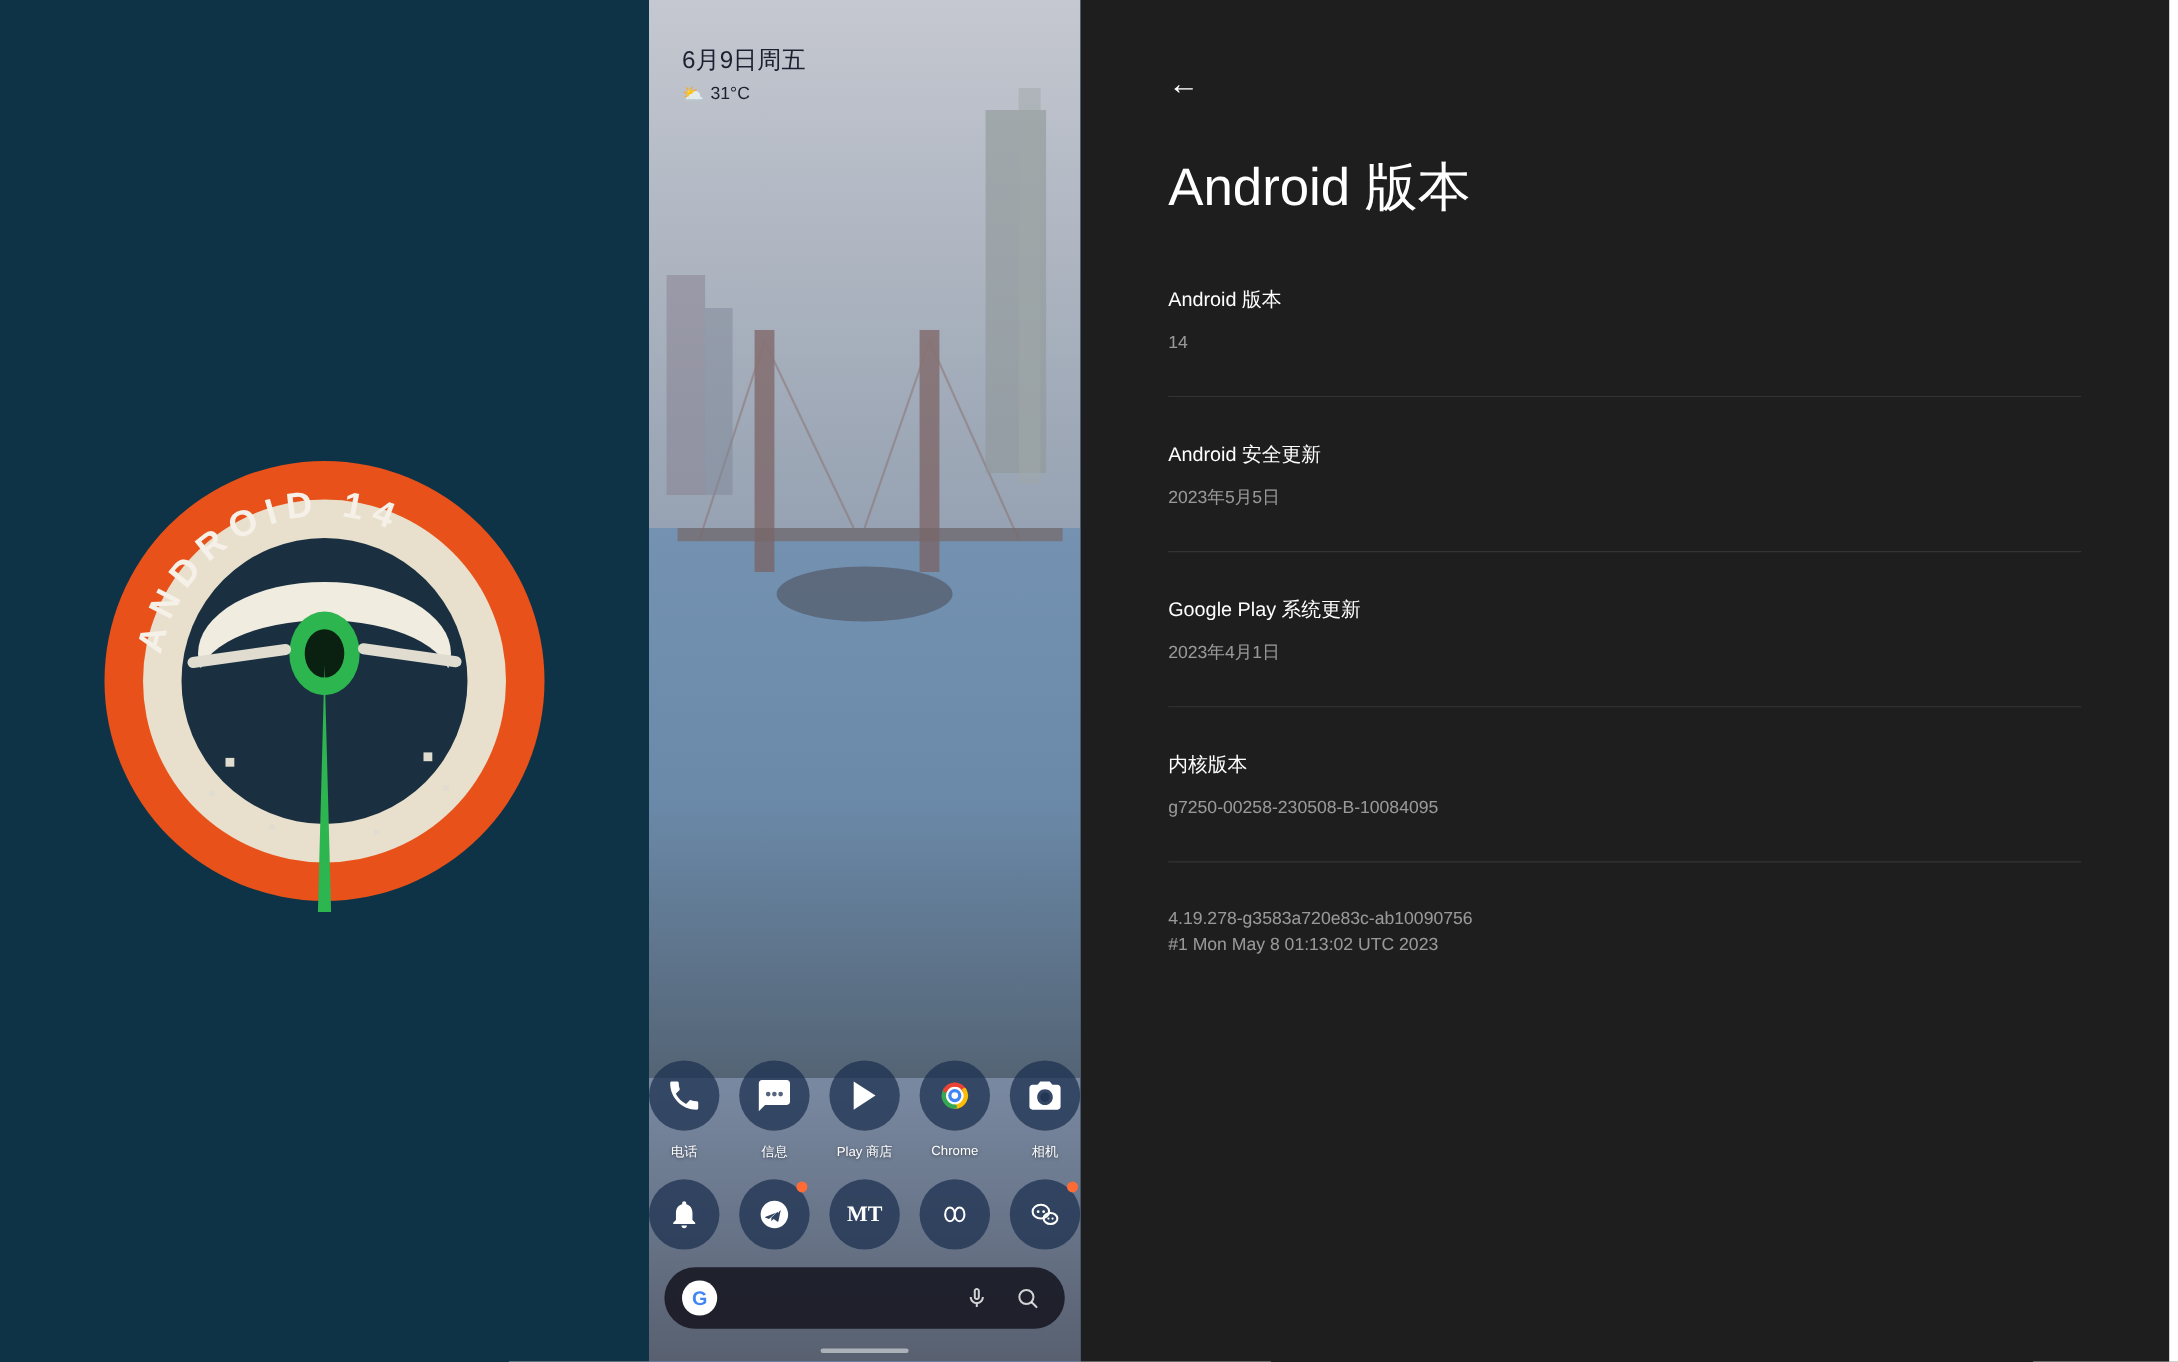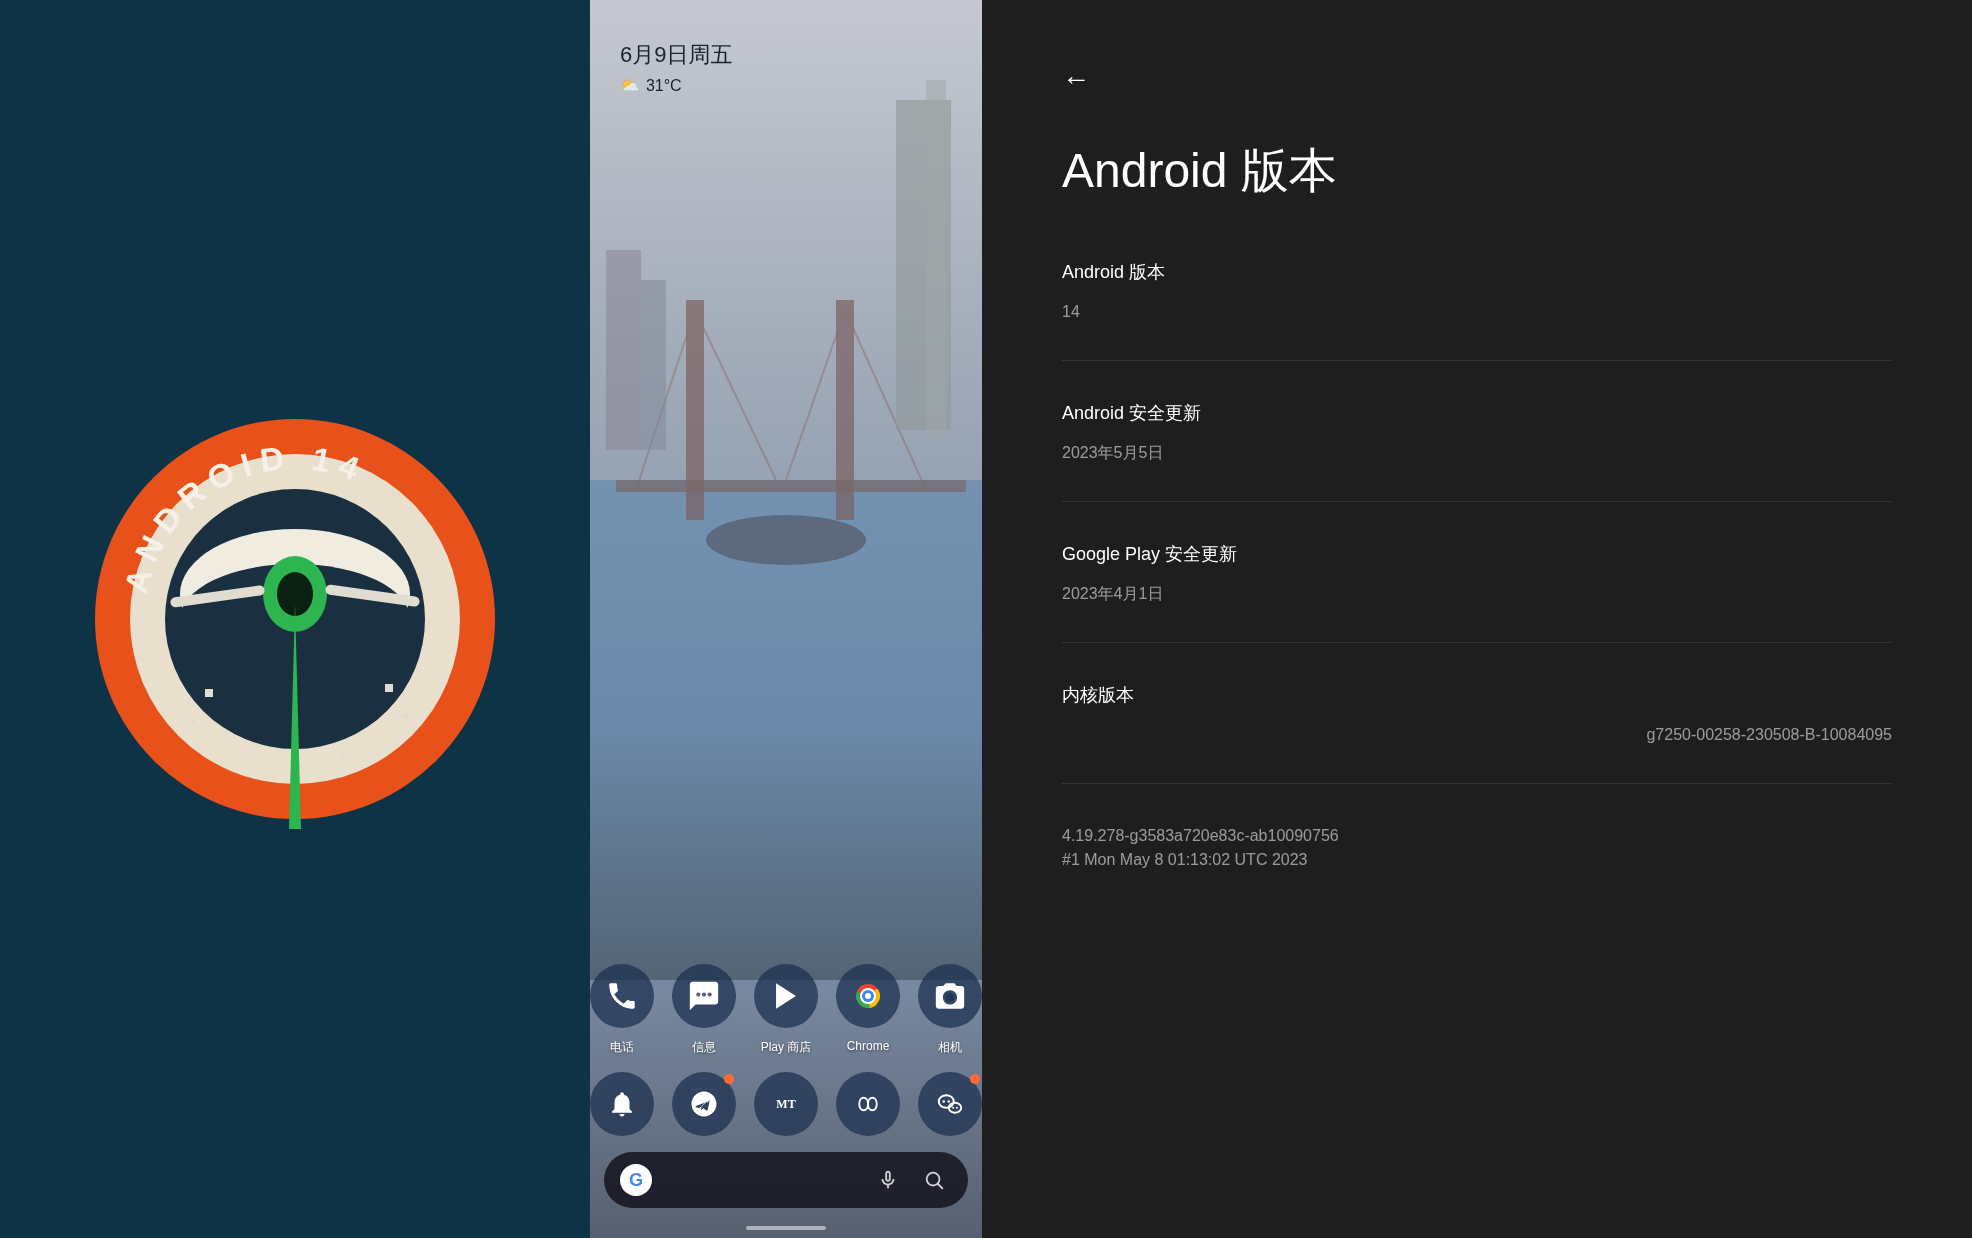--- a/index.html
+++ b/index.html
@@ -395,21 +395,21 @@
           <div class="app-icon">
             <div class="badge"></div>
             <svg width="30" height="30" viewBox="0 0 24 24">
                 <path d="M12 2C6.48 2 2 6.48 2 12s4.48 10 10 10 10-4.48 10-10S17.52 2 12 2zm4.64 6.8l-1.69 7.95c-.12.58-.46.72-.93.45l-2.57-1.89-1.24 1.19c-.14.14-.25.25-.52.25l.18-2.57 4.67-4.22c.2-.18-.04-.28-.32-.1L8.07 15.3 5.56 14.5c-.56-.18-.57-.56.12-.83l8.87-3.42c.46-.17.87.11.72.83l-.63-.28z" fill="white"></path>
               </svg>
           </div>
         </div>
 
         <div class="app-icon-wrap">
           <div class="app-icon">
-            <span style="color:white;font-weight:700;font-size:12px;font-family:serif;">MT</span>
+            <span style="color:white;font-weight:700;font-size:20px;font-family:serif;">MT</span>
           </div>
         </div>
 
         <div class="app-icon-wrap">
           <div class="app-icon">
             <svg width="30" height="30" viewBox="0 0 24 24" fill="none">
                 <path d="M12 12c0-2.8-1.5-5-3.5-5S5 9.2 5 12s1.5 5 3.5 5 3.5-2.2 3.5-5zm0 0c0-2.8 1.5-5 3.5-5S19 9.2 19 12s-1.5 5-3.5 5S12 14.8 12 12z" stroke="white" stroke-width="1.5" fill="none"></path>
               </svg>
           </div>
         </div>
@@ -457,25 +457,25 @@
   <div id="info-sections-container">
   <div class="info-section">
         <div class="info-label">Android 版本</div>
         <div class="info-value" style="white-space: pre-line;">14</div>
       </div>
       <div class="info-section">
         <div class="info-label">Android 安全更新</div>
         <div class="info-value" style="white-space: pre-line;">2023年5月5日</div>
       </div>
       <div class="info-section">
-        <div class="info-label">Google Play 安全更新</div>
+        <div class="info-label">Google Play 系统更新</div>
         <div class="info-value" style="white-space: pre-line;">2023年4月1日</div>
       </div>
       <div class="info-section">
         <div class="info-label">内核版本</div>
-        <div class="info-value" style="white-space: pre-line; text-align: right;">g7250-00258-230508-B-10084095</div>
+        <div class="info-value" style="white-space: pre-line;">g7250-00258-230508-B-10084095</div>
       </div>
       <div class="info-section">
         <div class="info-value" style="white-space: pre-line;">4.19.278-g3583a720e83c-ab10090756
 #1 Mon May 8 01:13:02 UTC 2023</div>
       </div>
     </div>
 </div>
 
 </body></html>

